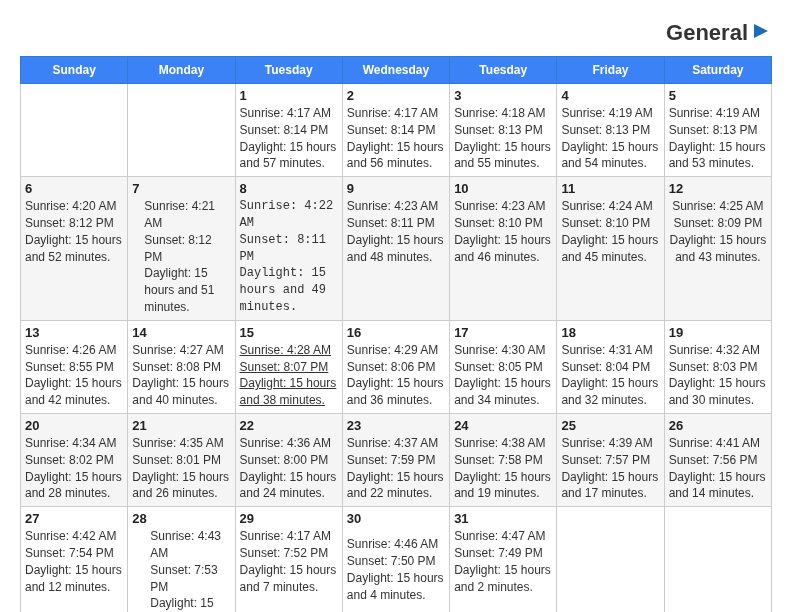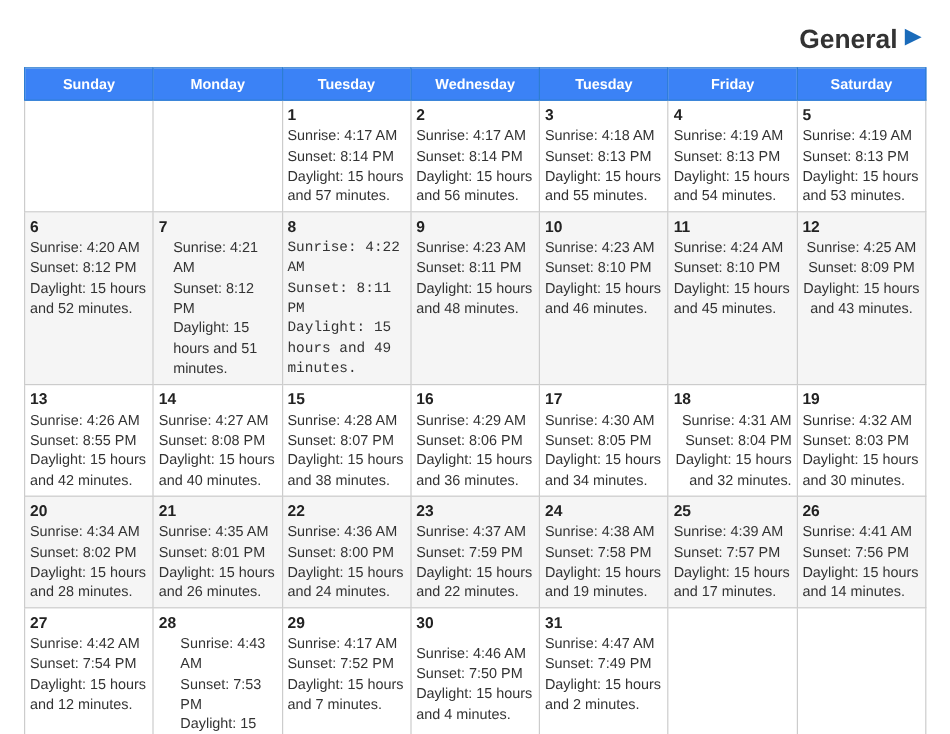--- a/index.html
+++ b/index.html
@@ -190,39 +190,39 @@
 Daylight: 15 hours and 42 minutes.</div>
         </td>
         <td>
           <div class="day-num">14</div>
           <div class="day-info" style="white-space: pre-line;">Sunrise: 4:27 AM
 Sunset: 8:08 PM
 Daylight: 15 hours and 40 minutes.</div>
         </td>
         <td>
           <div class="day-num">15</div>
-          <div class="day-info" style="white-space: pre-line;">Sunrise: 4:28 AM
+          <div class="day-info" style="white-space: pre-line; text-decoration: underline;">Sunrise: 4:28 AM
 Sunset: 8:07 PM
 Daylight: 15 hours and 38 minutes.</div>
         </td>
         <td>
           <div class="day-num">16</div>
           <div class="day-info" style="white-space: pre-line;">Sunrise: 4:29 AM
 Sunset: 8:06 PM
 Daylight: 15 hours and 36 minutes.</div>
         </td>
         <td>
           <div class="day-num">17</div>
           <div class="day-info" style="white-space: pre-line;">Sunrise: 4:30 AM
 Sunset: 8:05 PM
 Daylight: 15 hours and 34 minutes.</div>
         </td>
         <td>
           <div class="day-num">18</div>
-          <div class="day-info" style="white-space: pre-line; text-align: right;">Sunrise: 4:31 AM
+          <div class="day-info" style="white-space: pre-line;">Sunrise: 4:31 AM
 Sunset: 8:04 PM
 Daylight: 15 hours and 32 minutes.</div>
         </td>
         <td>
           <div class="day-num">19</div>
           <div class="day-info" style="white-space: pre-line;">Sunrise: 4:32 AM
 Sunset: 8:03 PM
 Daylight: 15 hours and 30 minutes.</div>
         </td>
       </tr>

